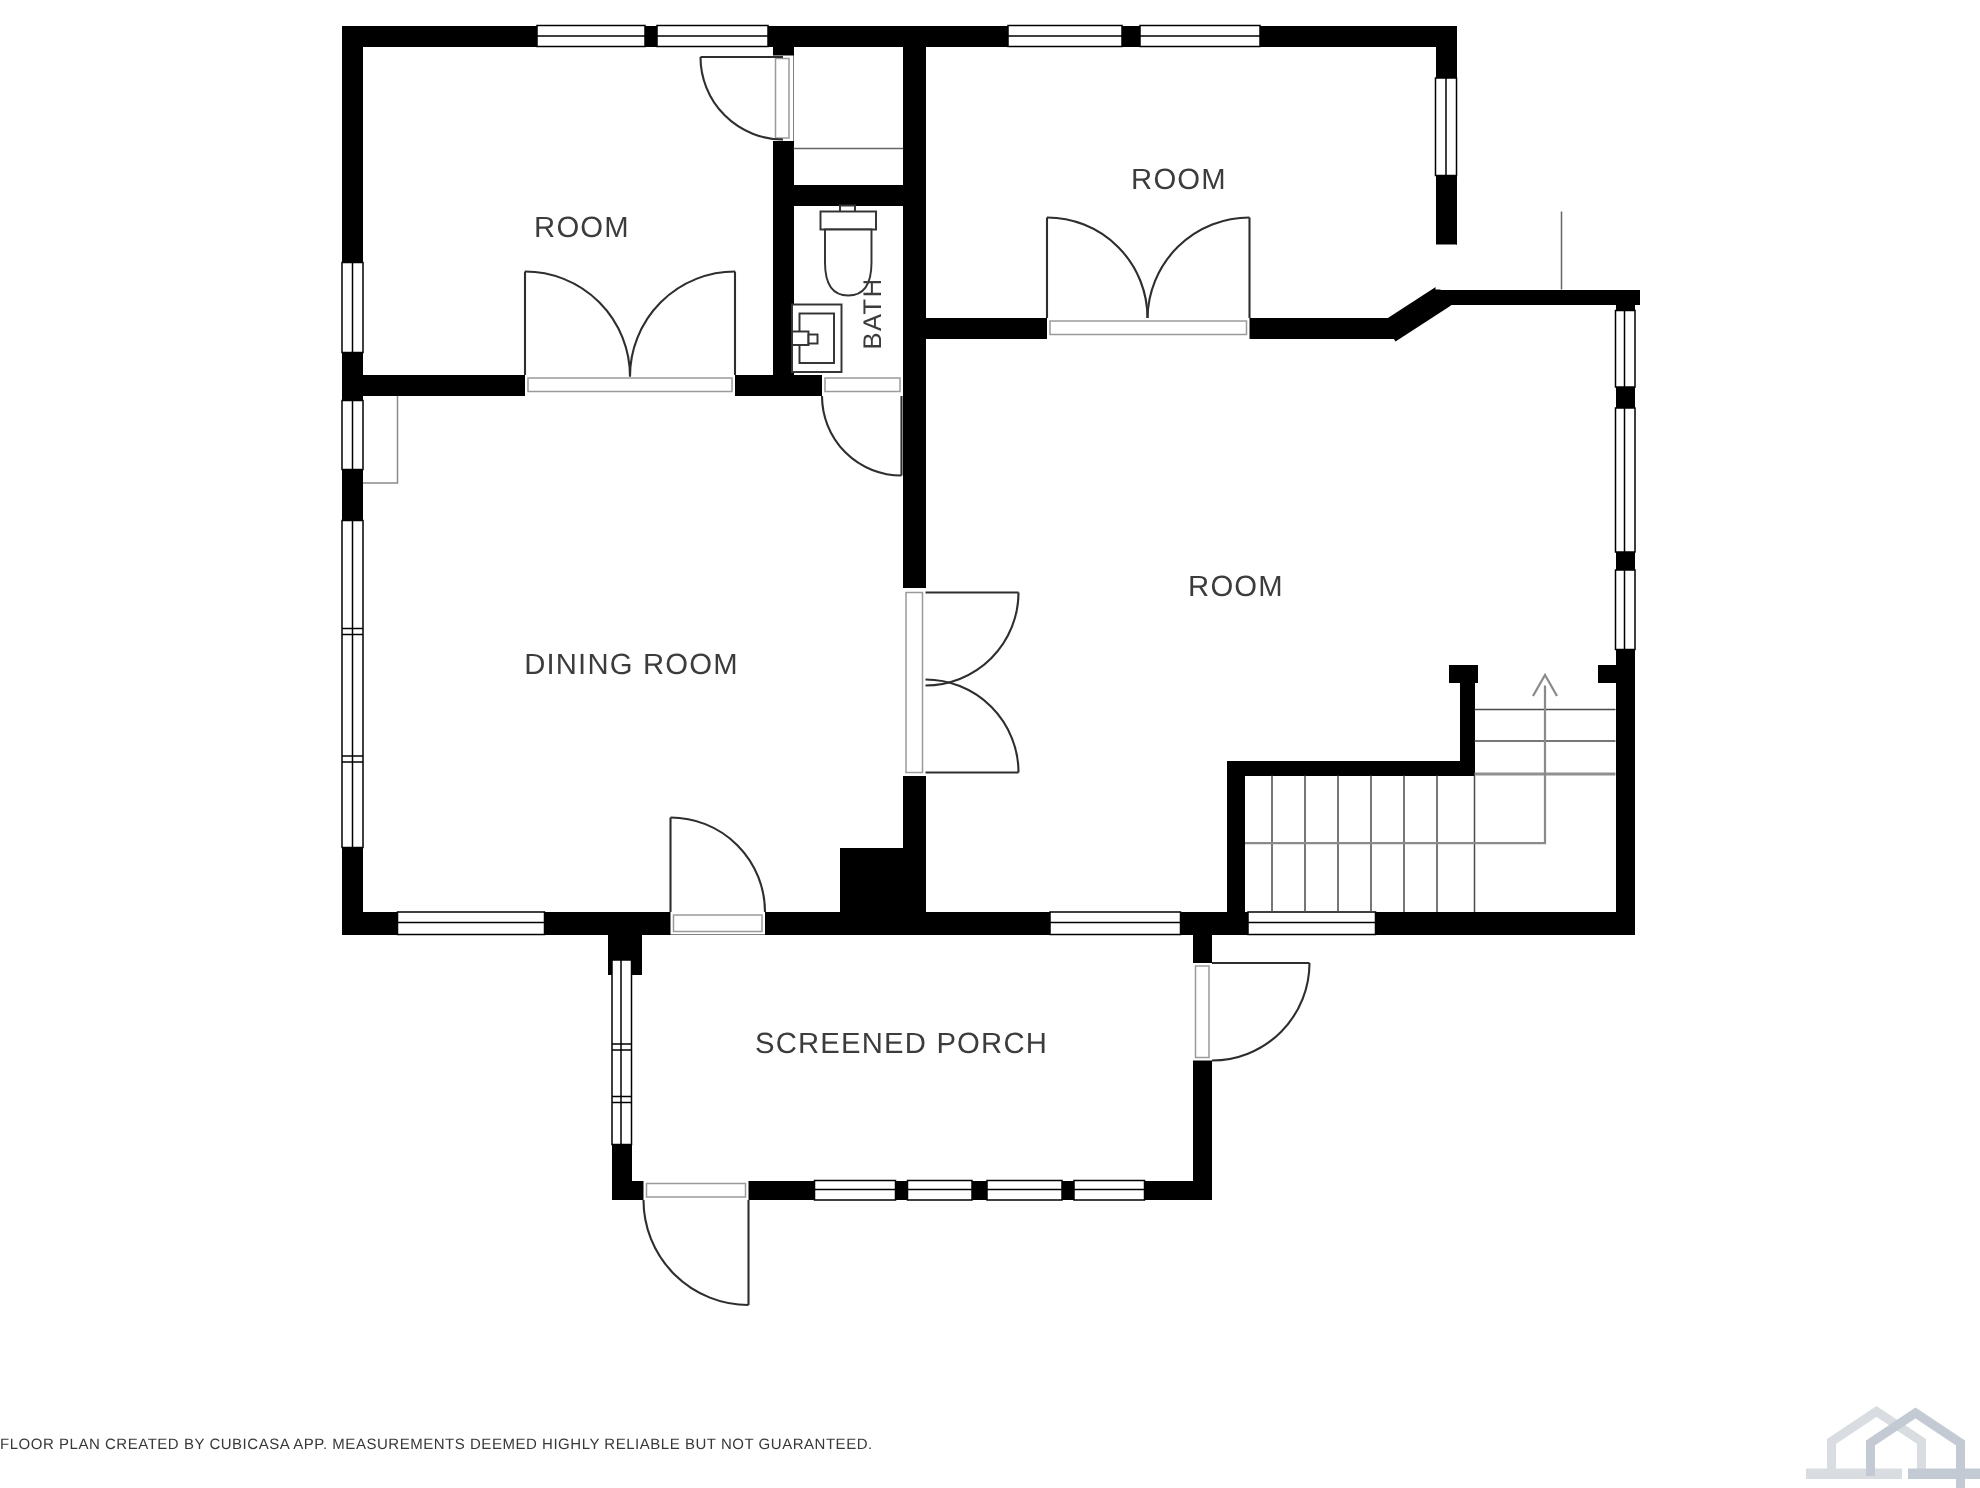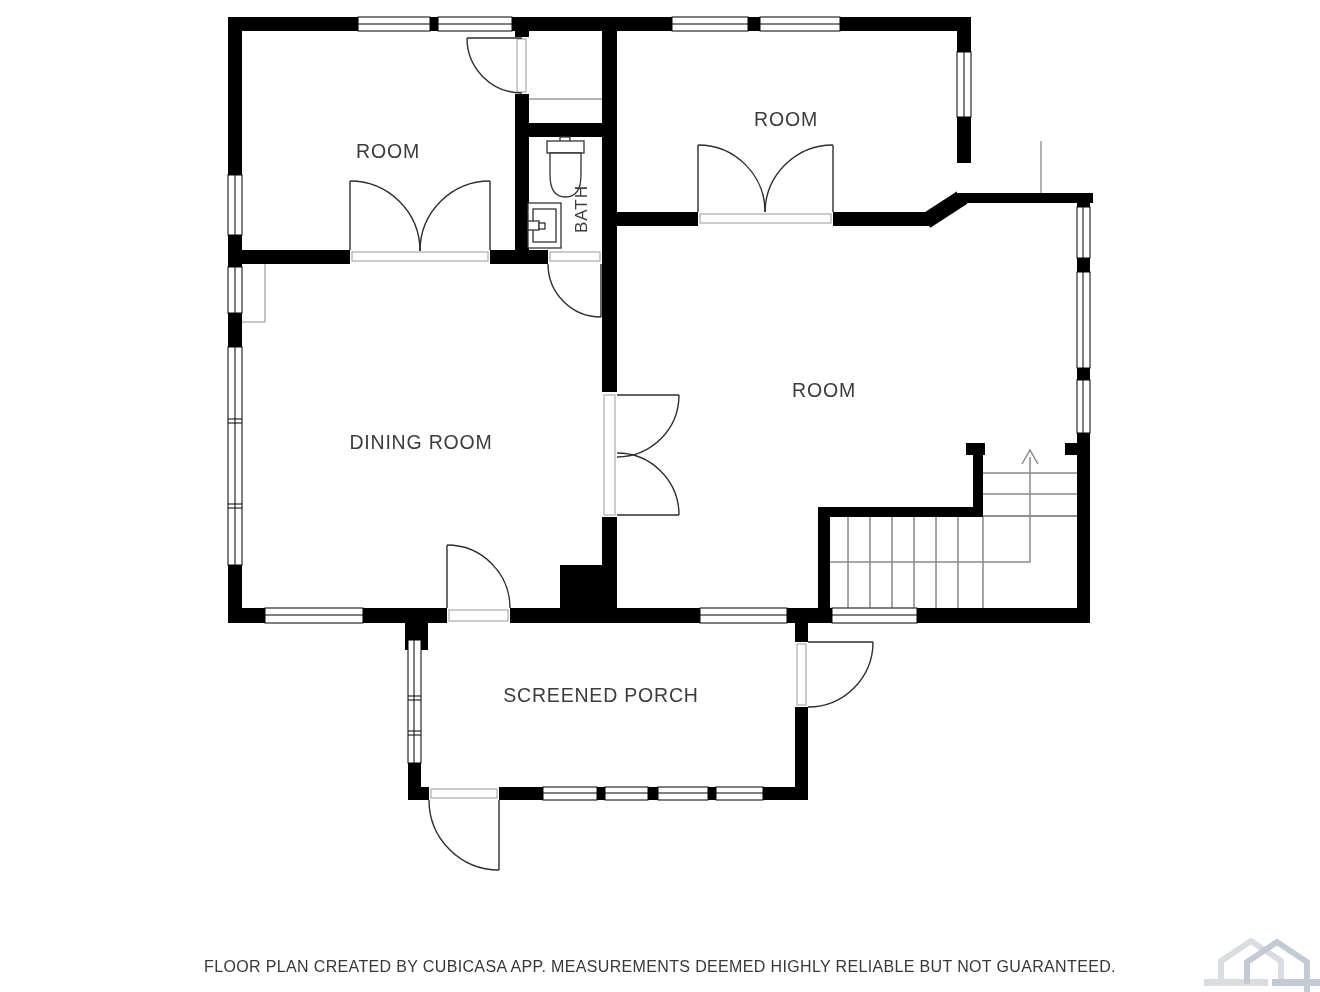--- a/index.html
+++ b/index.html
@@ -26,22 +26,22 @@
   .room-label{
     fill:#3c3c3c;font-size:19.5px;letter-spacing:0.8px;
     text-anchor:middle;font-family:"Liberation Sans", sans-serif;
   }
   .bath-label{
     fill:#3c3c3c;font-size:17px;letter-spacing:1px;
     text-anchor:middle;font-family:"Liberation Sans", sans-serif;
   }
   .footer{
     position:absolute;left:0;right:0;top:958px;
-    text-align:center;
-    font-size:16px;color:#383838;letter-spacing:0.35px;
+    text-align:left;
+    font-size:10px;color:#383838;letter-spacing:0.35px;
     font-family:"Liberation Sans", sans-serif;
   }
 </style>
 </head>
 <body>
 
 <div class="canvas">
 <svg width="1320" height="992" viewBox="0 0 1320 992">
 
   <g shape-rendering="crispEdges">

